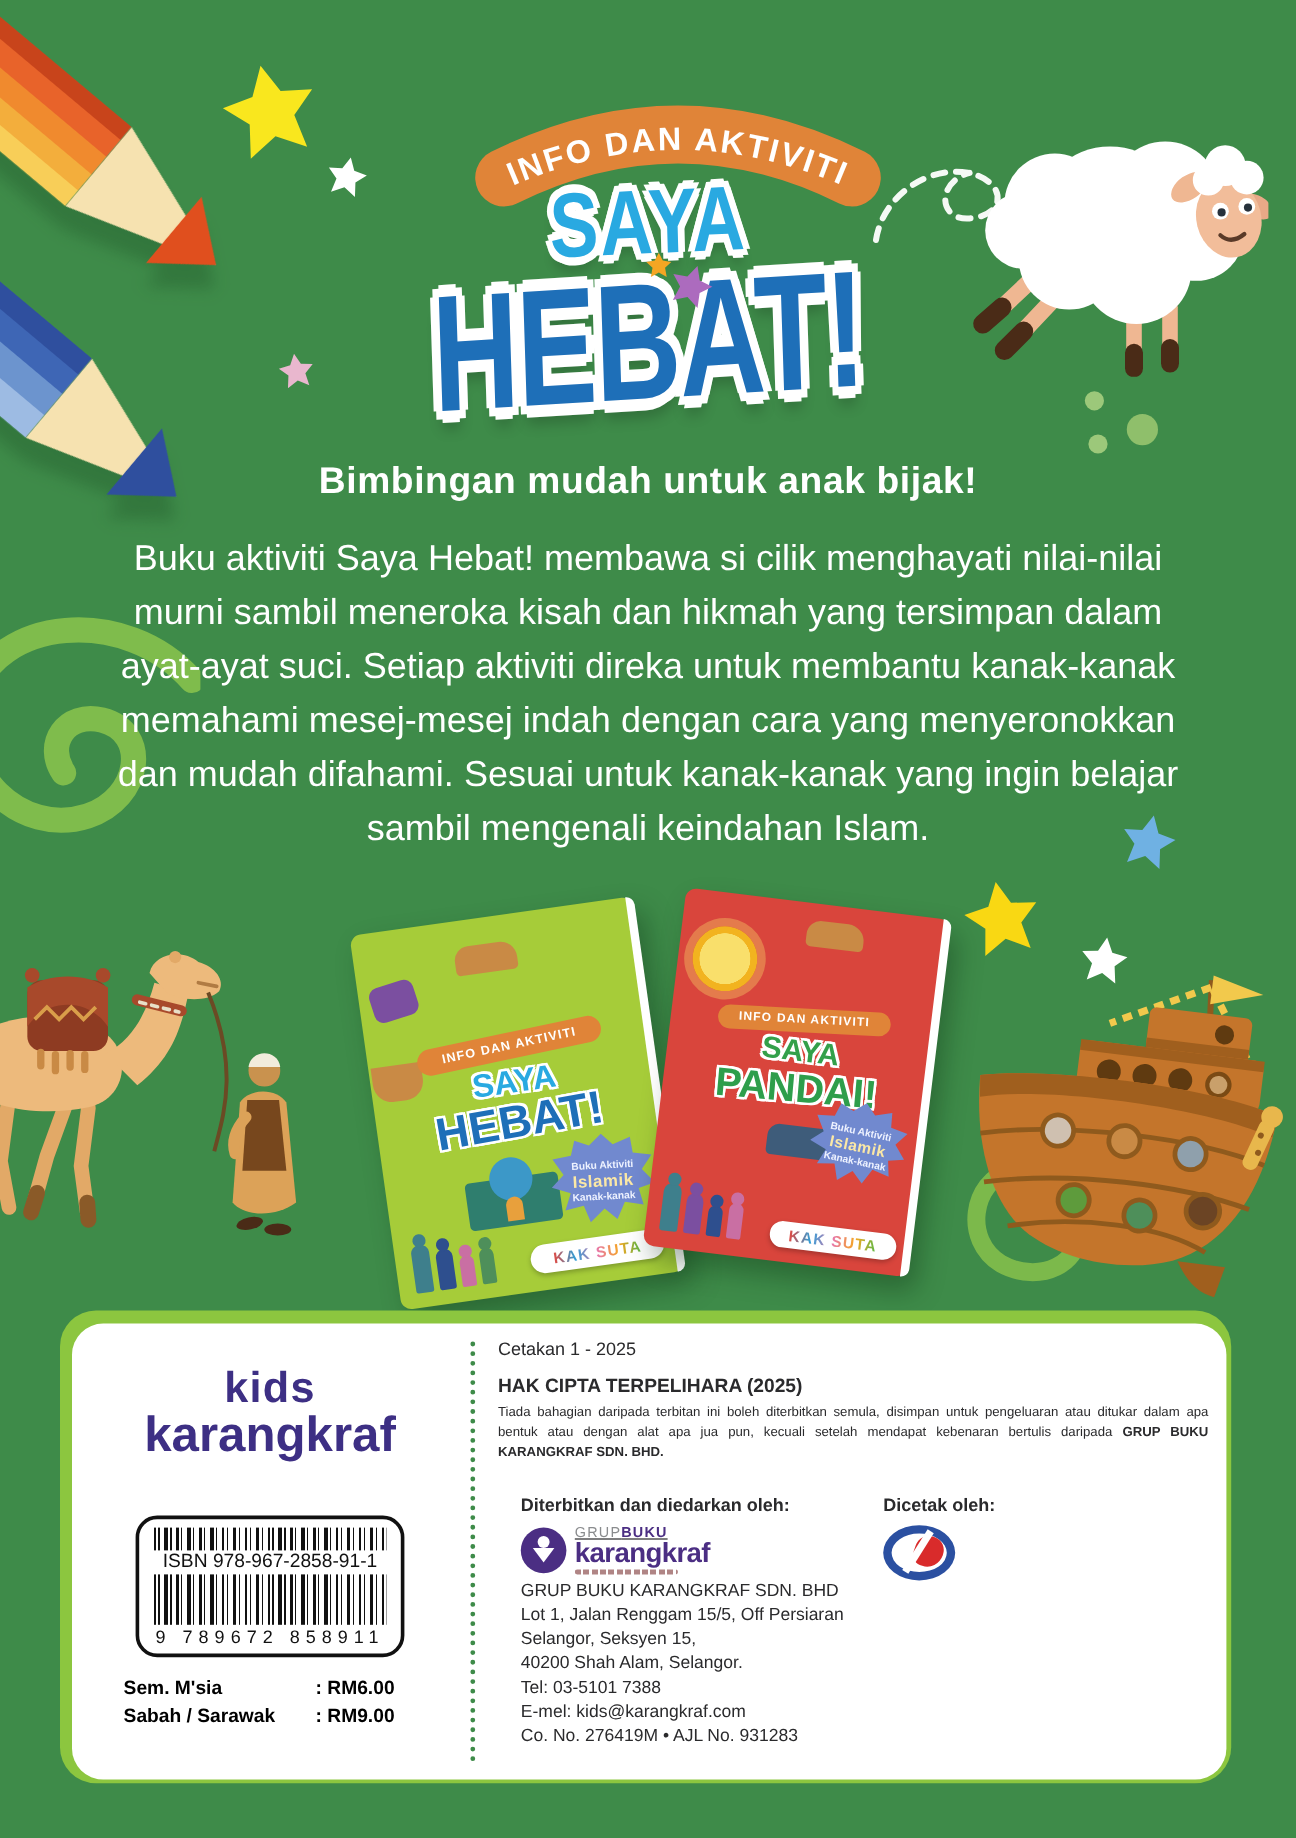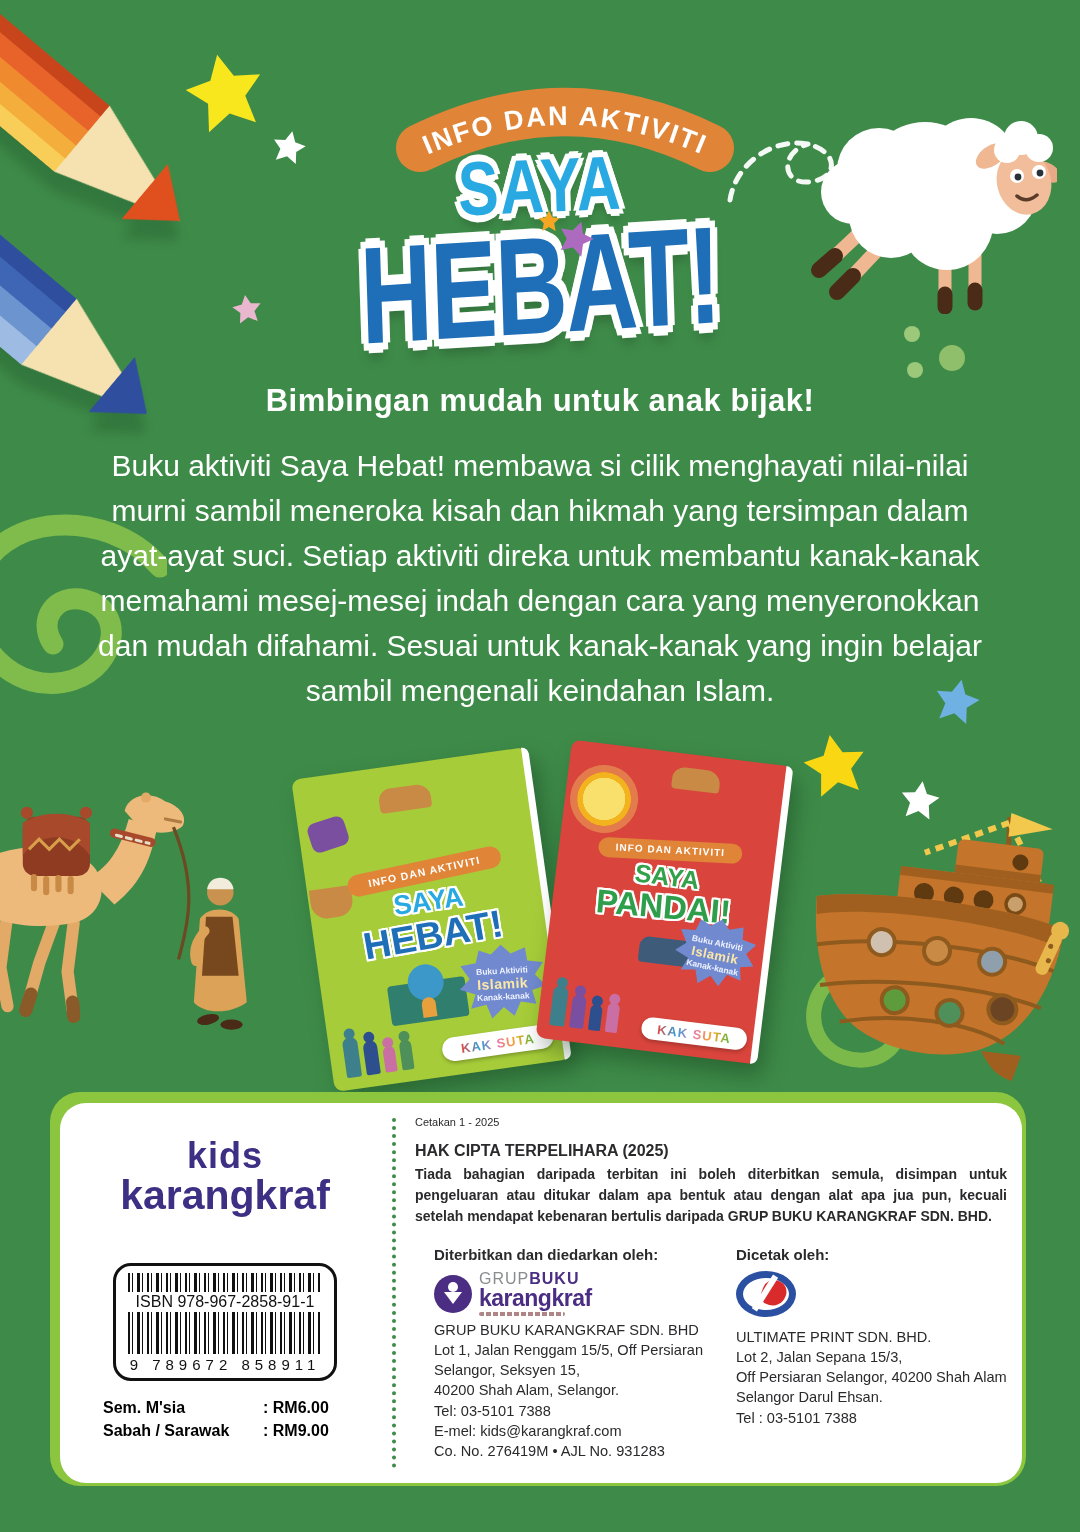--- a/index.html
+++ b/index.html
@@ -95,36 +95,36 @@
      box-sizing:border-box;display:flex;flex-direction:column;align-items:stretch;}
   .bars{background-image:repeating-linear-gradient(90deg,#111 0 2px,#fff 2px 4px,#111 4px 5px,#fff 5px 9px,#111 9px 12px,#fff 12px 14px,#111 14px 15px,#fff 15px 19px);}
   .bars.top{height:20px;}
   .bars.bottom{height:44px;}
   .isbn-line{font-size:16px;color:#111;text-align:center;padding:1px 0;}
   .isbn-digits{font-size:15px;color:#111;text-align:center;letter-spacing:5px;padding-top:2px;}
   .prices{position:absolute;left:103px;top:1396px;width:250px;font-size:16px;font-weight:bold;color:#000000;}
   .prices .row{display:flex;line-height:1.45;}
   .prices .lab{width:160px;}
   .f-mid{position:absolute;left:415px;top:1116px;width:592px;color:#2A2A2C;}
-  .cetakan{font-size:11px;}
+  .cetakan{font-size:15px;}
   .cp-title{font-size:16px;font-weight:bold;margin-top:14px;}
-  .cp-body{font-size:14px;line-height:1.5;text-align:justify;margin-top:4px;font-weight:bold;}
+  .cp-body{font-size:11px;line-height:1.5;text-align:justify;margin-top:4px;}
   .pub-col{position:absolute;left:415px;top:1246px;width:300px;color:#2A2A2C;margin-left:19px;}
   .prt-col{position:absolute;left:736px;top:1246px;width:285px;color:#2A2A2C;}
   .col-head{font-size:15px;font-weight:bold;}
   .addr{font-size:14.6px;line-height:1.38;white-space:nowrap;}
   .kk-logo{display:flex;align-items:center;gap:7px;margin:8px 0 4px;}
   .kk-ic{width:38px;height:38px;border-radius:50%;background:#4B2E83;position:relative;flex:none;}
   .kk-ic::before{content:"";position:absolute;left:50%;top:7px;transform:translateX(-50%);
      width:10px;height:10px;border-radius:50%;background:#fff;}
   .kk-ic::after{content:"";position:absolute;left:50%;top:17px;transform:translateX(-50%);
      width:0;height:0;border-left:9px solid transparent;border-right:9px solid transparent;
      border-top:12px solid #fff;}
   .kk-txt{line-height:1;}
-  .kk-top{font-size:16px;letter-spacing:1px;}
+  .kk-top{font-size:12px;letter-spacing:1px;text-decoration:underline;}
   .kk-top .g{color:#8A8C8E;}
   .kk-top .b{color:#4B2E83;font-weight:bold;}
   .kk-main{font-size:23px;font-weight:bold;color:#4B2E83;letter-spacing:-.5px;}
   .kk-tag{width:86px;height:4px;margin-top:2px;border-radius:2px;
      background:repeating-linear-gradient(90deg,#B08585 0 5px,#fff 5px 7px);}
   .up-logo{position:relative;width:60px;height:46px;margin:8px 0 10px;}
   .up-oval{position:absolute;inset:0;border:7px solid #2B50A1;border-radius:50%;}
   .up-red{position:absolute;right:10px;top:9px;width:24px;height:26px;border-radius:50% 50% 60% 40%;
      background:#D92B2B;transform:rotate(20deg);}
   .up-cut{position:absolute;left:26px;top:2px;width:6px;height:40px;background:#fff;transform:rotate(32deg);}
@@ -412,22 +412,15 @@
     </div>
   </div>
 
   <div class="prt-col">
     <div class="col-head">Dicetak oleh:</div>
     <div class="up-logo">
       <div class="up-oval"></div>
         <div class="up-red"></div>
         <div class="up-cut"></div>
     </div>
-    <div class="addr">
-      <div>ULTIMATE PRINT SDN. BHD.</div>
-      <div>Lot 2, Jalan Sepana 15/3,</div>
-      <div>Off Persiaran Selangor, 40200 Shah Alam</div>
-      <div>Selangor Darul Ehsan.</div>
-      <div>Tel : 03-5101 7388</div>
-    </div>
   </div>
 
 </div>
 
 </body></html>

